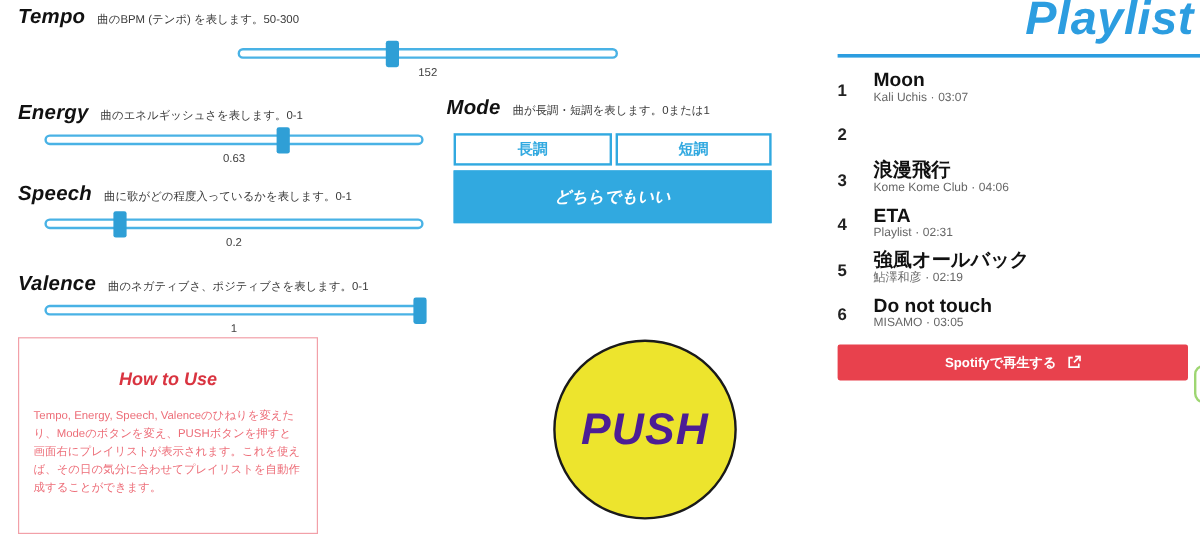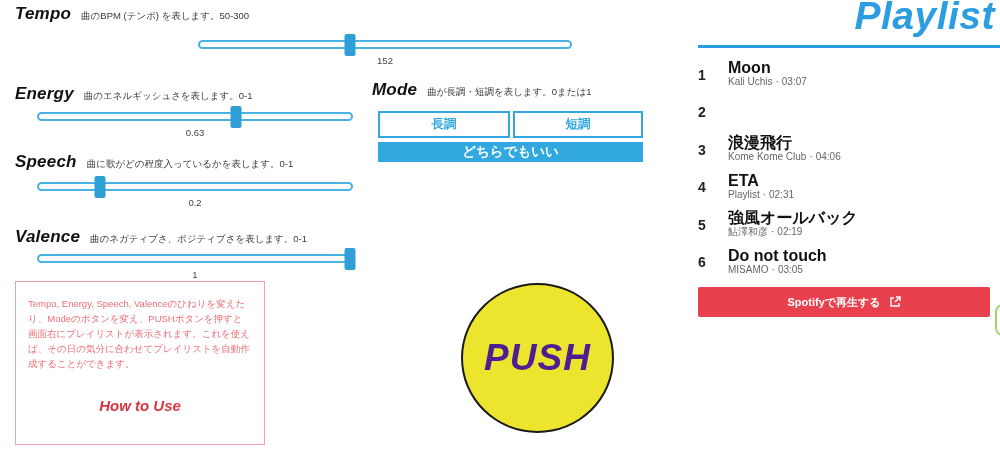--- a/index.html
+++ b/index.html
@@ -27,41 +27,41 @@
   .slider .thumb {
     position:absolute; top:50%; width:11px; height:22px;
     background:#2f9fd6; border-radius:2px;
     transform:translate(-50%,-50%);
     cursor:pointer;
   }
   .slider-value {
     position:absolute; left:0; right:0; top:15px;
     text-align:center; font-size:9.5px; color:#444;
   }
-  #slider-tempo   { left:198px; top:40px; width:374px; }
+  #slider-tempo   { left:198px; top:40px; width:317px; }
   #slider-energy  { left:37px;  top:112px; width:316px; }
   #slider-speech  { left:37px;  top:182px; width:316px; }
   #slider-valence { left:37px;  top:254px; width:316px; }
   #heading-tempo   { left:15px; top:4px; }
   #heading-energy  { left:15px; top:84px; }
   #heading-speech  { left:15px; top:152px; }
   #heading-valence { left:15px; top:227px; }
 
   
   #heading-mode { left:372px; top:80px; }
   .mode-btn {
     position:absolute; display:flex; align-items:center; justify-content:center;
     font-size:12.5px; font-weight:700; cursor:pointer;
     background:#fff; border:2px solid #31a9e0; color:#31a9e0;
     font-family:inherit;
   }
   .mode-btn.filled { background:#31a9e0; color:#fff; border-color:#31a9e0; font-size:13.5px; }
   #btn-major  { left:378px; top:111px; width:132px; height:27px; }
   #btn-minor  { left:513px; top:111px; width:130px; height:27px; }
-  #btn-either { left:378px; top:142px; width:265px; height:20px; }
+  #btn-either { left:378px; top:142px; width:265px; height:44px;font-style:italic; }
 
   
   #howto {
     left:15px; top:281px; width:250px; height:164px;
     border:1px solid #f2a0a8; background:#fff;
   }
   #howto-title {
     margin-top:26px; text-align:center;
     font-size:15px; font-weight:700; font-style:italic; color:#d93440;
   }
@@ -149,22 +149,22 @@
   <span class="param-name">Valence</span>
   <span class="param-desc">曲のネガティブさ、ポジティブさを表します。0-1</span>
 </div>
 <div class="abs slider" id="slider-valence">
   <div class="track"></div>
   <div class="thumb" style="left: 99%;"></div>
   <div class="slider-value">1</div>
 </div>
 
 <div class="abs" id="howto">
+  <div id="howto-title">How to Use</div>
   <div id="howto-body">Tempo, Energy, Speech, Valenceのひねりを変えたり、Modeのボタンを変え、PUSHボタンを押すと画面右にプレイリストが表示されます。これを使えば、その日の気分に合わせてプレイリストを自動作成することができます。</div>
-  <div id="howto-title">How to Use</div>
 </div>
 
 <div class="abs param-heading" id="heading-mode">
   <span class="param-name">Mode</span>
   <span class="param-desc">曲が長調・短調を表します。0または1</span>
 </div>
 <button class="mode-btn" id="btn-major">長調</button>
 <button class="mode-btn" id="btn-minor">短調</button>
 <button class="mode-btn filled" id="btn-either">どちらでもいい</button>
 

